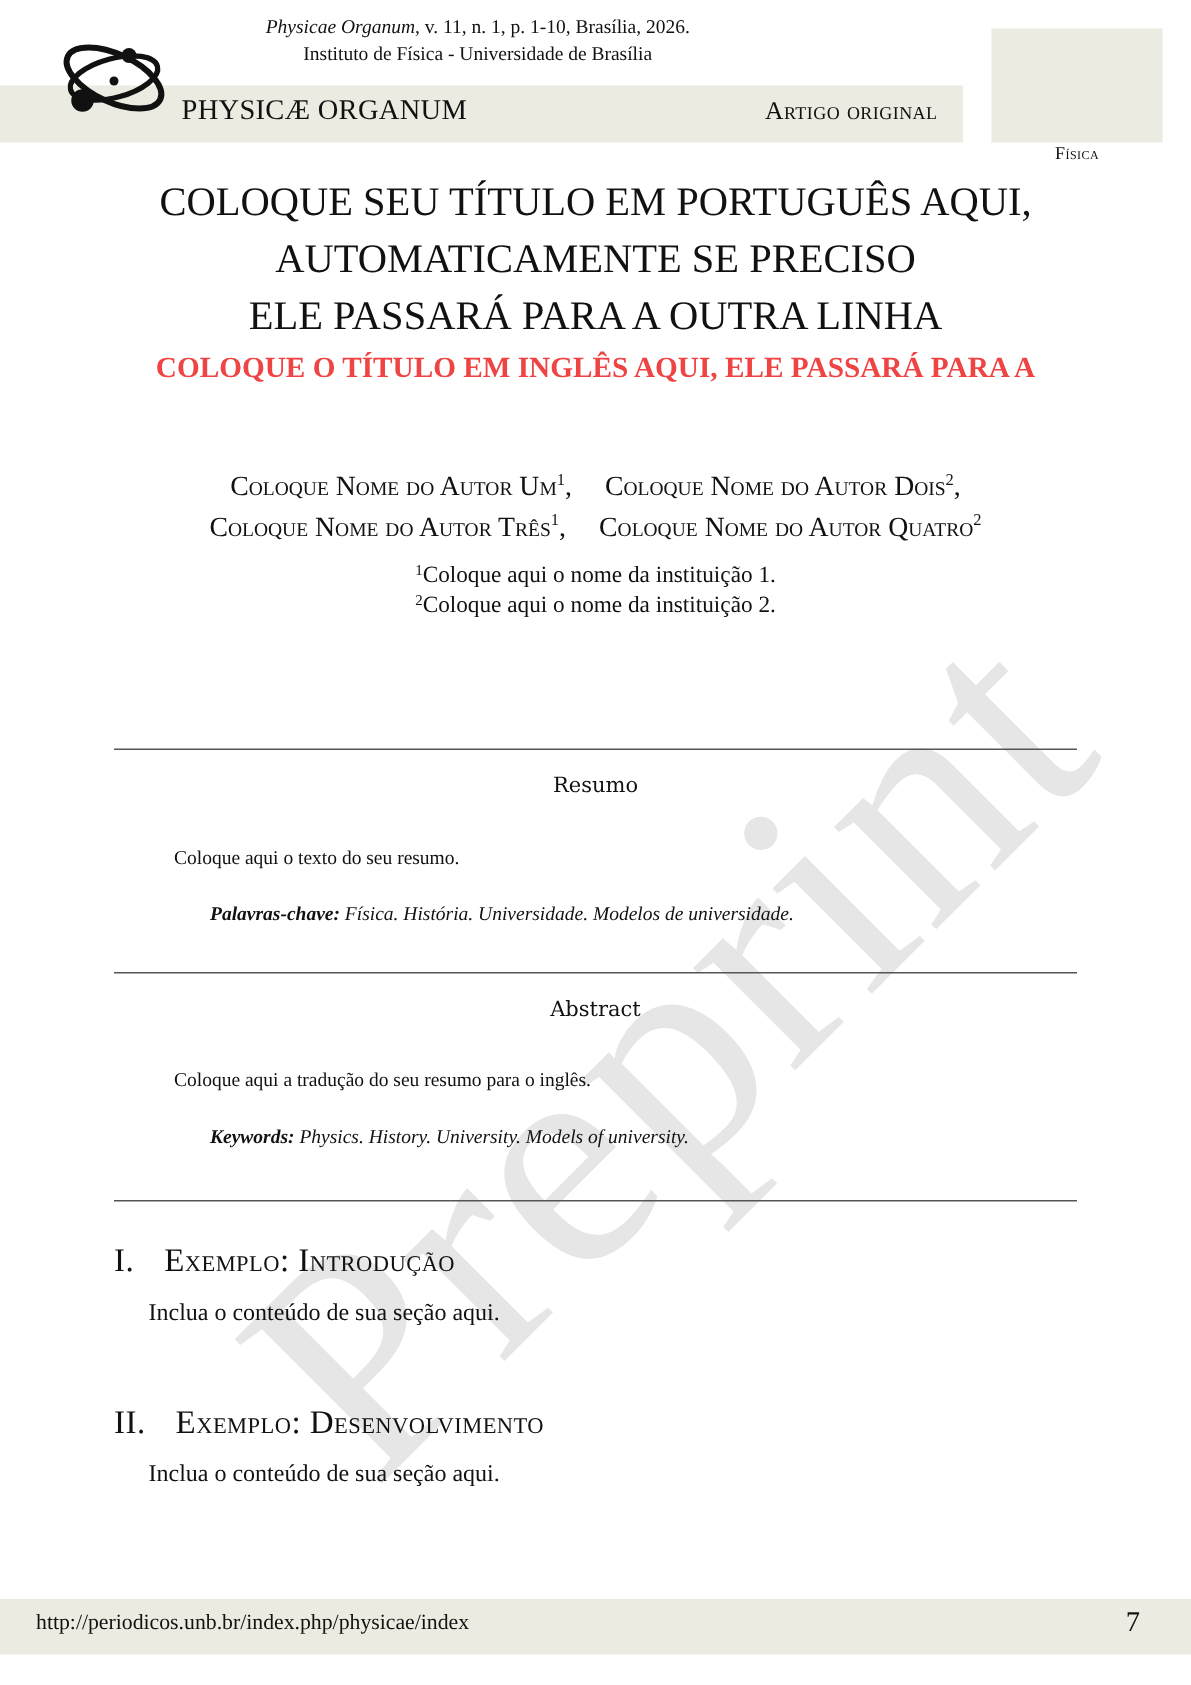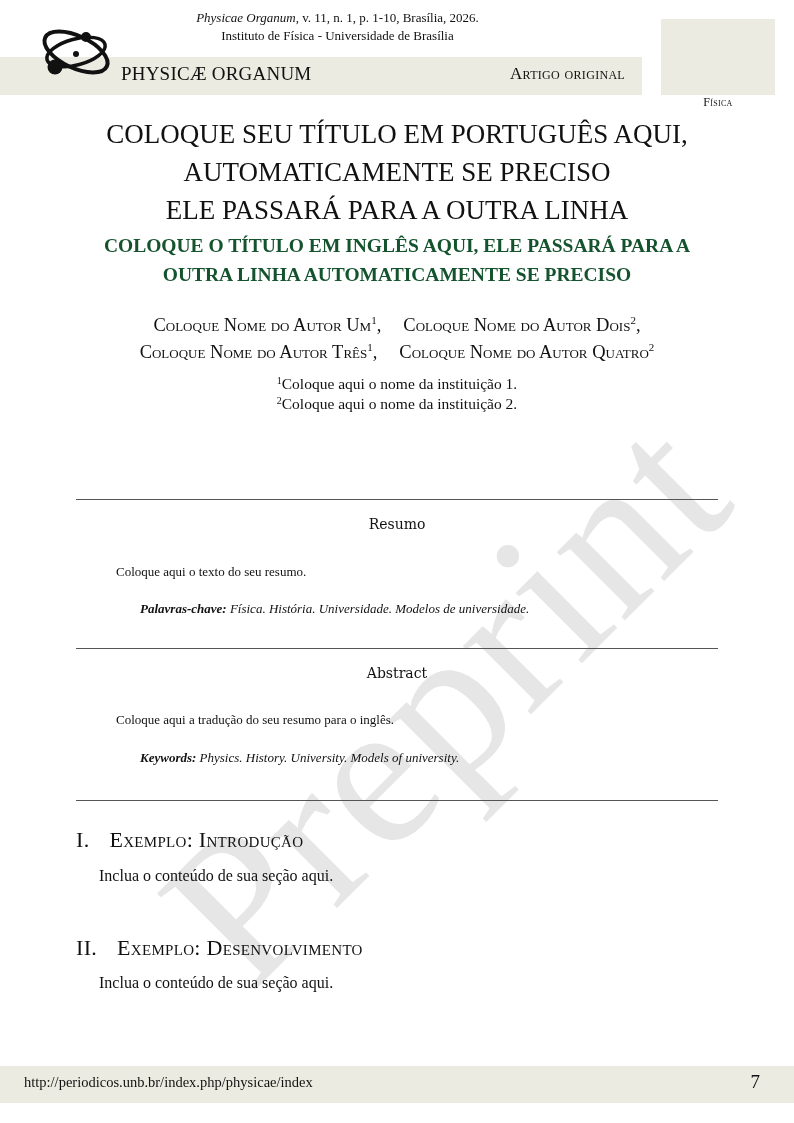--- a/index.html
+++ b/index.html
@@ -4,42 +4,42 @@
   <style>
     html, body { margin: 0; padding: 0; }
     body {
       width: 794px; height: 1123px; position: relative; overflow: hidden;
       background: #ffffff; color: #111;
       font-family: "Liberation Serif", "DejaVu Serif", serif;
     }
     .abs { position: absolute; }
 
     
-    .journal-ref { left: 0; width: 637px; top: 9px; text-align: center; font-size: 13px; line-height: 18px; margin-left: 19px; }
+    .journal-ref { left: 0; width: 637px; top: 9px; text-align: center; font-size: 13px; line-height: 18px; }
     .journal-ref .row { display: block; }
     .journal-ref .it { font-style: italic; }
     .band-top { left: 0; top: 57px; width: 642px; height: 38px; background: #ecebe1; }
     .area-box { left: 661px; top: 19px; width: 114px; height: 76px; background: #ecebe1; }
     .area-label { left: 661px; top: 47px; width: 114px; text-align: center; font-size: 12px; font-variant: small-caps; letter-spacing: 0.3px; margin-top: 48px; }
     .brand { left: 121px; top: 63px; font-size: 19px; letter-spacing: 0.2px; }
     .article-type { left: 475px; top: 64px; width: 150px; text-align: right; font-size: 17px; font-variant: small-caps; letter-spacing: 0.3px; }
     .logo { left: 36px; top: 22px; width: 80px; height: 62px; }
 
     
     .watermark {
       left: 60px; top: 500px; font-size: 210px; color: #e6e6e6;
       transform: rotate(-45deg); transform-origin: 0 0;
       position: absolute; left: 115px; top: 860px; white-space: nowrap; z-index: 0;
       letter-spacing: 2px;
     }
 
     .content { position: absolute; left: 0; top: 0; width: 794px; z-index: 1; }
 
     .title-pt { left: 60px; width: 674px; top: 115px; text-align: center; font-weight: normal; font-size: 27px; line-height: 38px; }
-    .title-en { left: 60px; width: 674px; top: 231px; text-align: center; font-weight: bold; font-size: 19.5px; line-height: 29px; color: #14532d; }
+    .title-en { left: 60px; width: 674px; top: 231px; text-align: center; font-weight: bold; font-size: 19.5px; line-height: 29px; color: #ef4444; }
 
     .authors { left: 60px; width: 674px; top: 312px; text-align: center; font-size: 18.5px; line-height: 27px; font-variant: small-caps; }
     .authors sup { font-size: 11px; vertical-align: 7px; line-height: 0; }
     .authors .gap { display: inline-block; width: 22px; }
 
     .affils { left: 60px; width: 674px; top: 374px; text-align: center; font-size: 15.5px; line-height: 20px; }
     .affils sup { font-size: 10px; vertical-align: 5px; line-height: 0; }
 
     .rule { left: 76px; width: 642px; height: 1px; background: #555; }
 
@@ -84,21 +84,20 @@
   <div class="abs article-type">Artigo original</div>
   <div class="abs area-label">Física</div>
 
   <div class="abs title-pt">
     <div>COLOQUE SEU TÍTULO EM PORTUGUÊS AQUI,</div>
     <div>AUTOMATICAMENTE SE PRECISO</div>
     <div>ELE PASSARÁ PARA A OUTRA LINHA</div>
   </div>
   <div class="abs title-en">
     <div>COLOQUE O TÍTULO EM INGLÊS AQUI, ELE PASSARÁ PARA A</div>
-    <div>OUTRA LINHA AUTOMATICAMENTE SE PRECISO</div>
   </div>
 
   <div class="abs authors">
     <div>
       <span>Coloque Nome do Autor Um</span><sup>1</sup><span>,</span><span class="gap"></span><span>Coloque Nome do Autor Dois</span><sup>2</sup><span>,</span>
     </div>
     <div>
       <span>Coloque Nome do Autor Três</span><sup>1</sup><span>,</span><span class="gap"></span><span>Coloque Nome do Autor Quatro</span><sup>2</sup>
     </div>
   </div>

